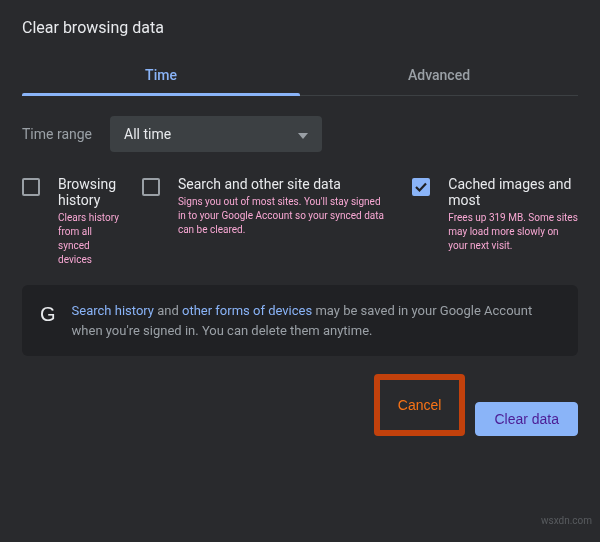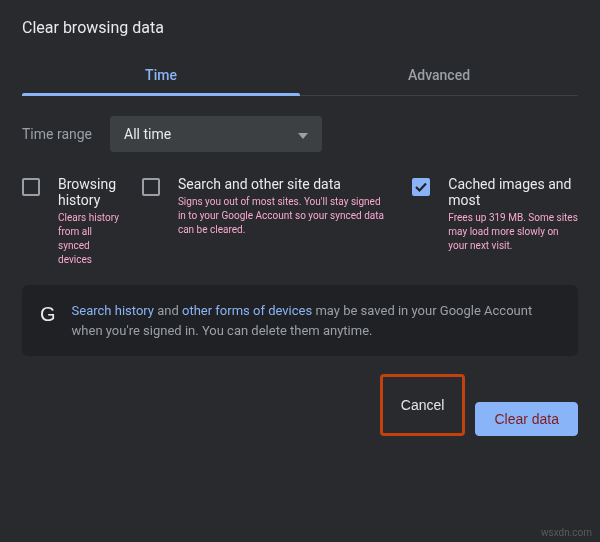--- a/index.html
+++ b/index.html
@@ -158,33 +158,33 @@
     }
     .btn {
       padding: 8px 18px;
       font-size: 14px;
       border-radius: 4px;
       cursor: pointer;
       font-weight: 500;
     }
     .btn-cancel {
       background: transparent;
-      border: 3px solid #c2410c;
-      color: #e5e5e5;
+      border: 6px solid #c2410c;
+      color: #f97316;
     }
     .btn-primary {
       background: #8ab4f8;
       border: 1px solid #8ab4f8;
-      color: #7f1d1d;
+      color: #4c1d95;
       margin-top: 28px;
     }
     .watermark {
       position: absolute;
       right: 8px;
-      bottom: 4px;
+      bottom: 16px;
       font-size: 10px;
       color: #6b6f73;
       opacity: 0.7;
     }
   </style>
 </head>
 <body>
 
 <div class="dialog">
   <div class="dialog-title">Clear browsing data</div>

